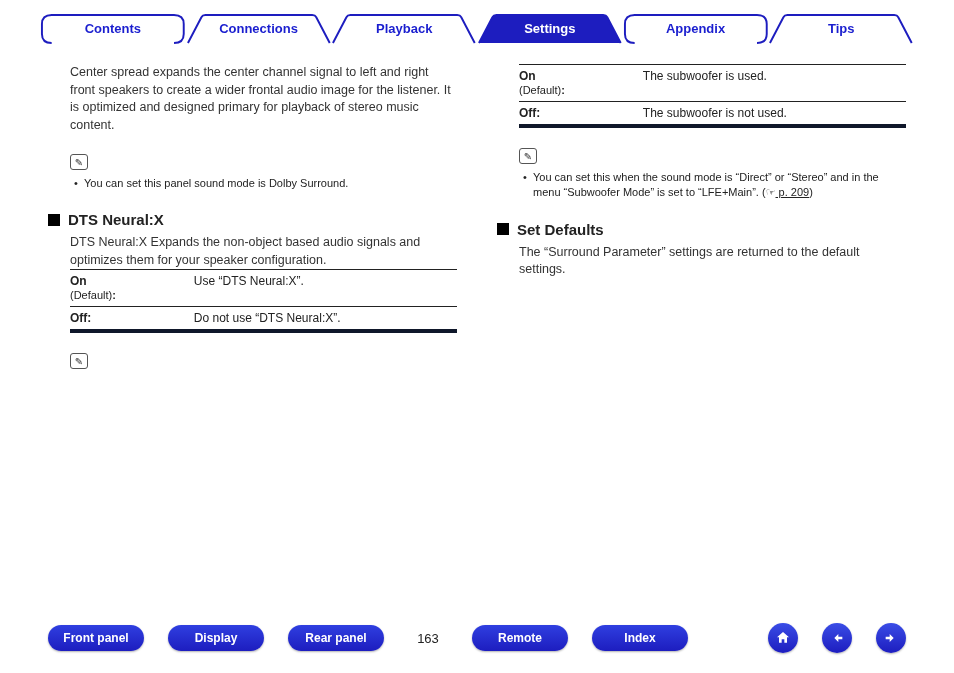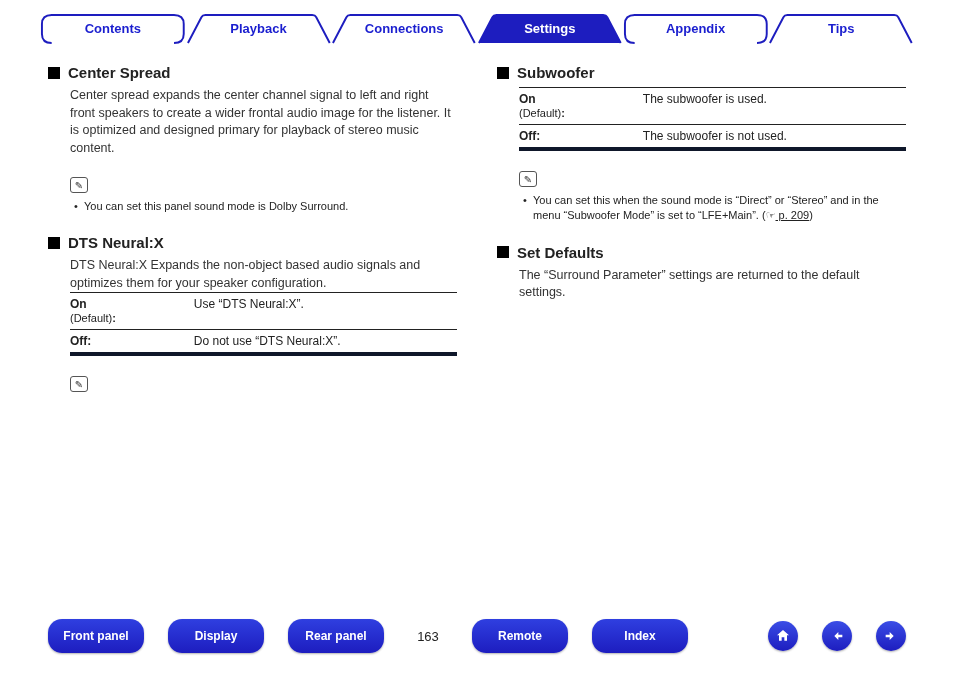--- a/index.html
+++ b/index.html
@@ -118,21 +118,21 @@
     align-items: center;
     padding: 0 48px;
     gap: 24px;
   }
   .pill {
     background: linear-gradient(#2f3fe0,#1d1dbf);
     color: #fff;
     font-size: 12px;
     font-weight: bold;
     border-radius: 14px;
-    height: 34px;
+    height: 26px;
     display: flex;
     align-items: center;
     justify-content: center;
     width: 96px;
     cursor: pointer;
     box-shadow: 0 1px 2px rgba(0,0,0,.3);
   }
   .page-num {
     font-size: 13px;
     color: #222;
@@ -160,57 +160,53 @@
   <div class="tab">
     <svg viewBox="0 0 150 30" preserveAspectRatio="none">
         <path d="M12 29 Q2 29 2 20 L2 10 Q2 1 12 1 L138 1 Q148 1 148 10 L148 20 Q148 29 138 29" fill="#fff" stroke="#1d1dbf" stroke-width="2"></path>
       </svg>
     <span class="lbl">Contents</span>
   </div>
   <div class="tab">
     <svg viewBox="0 0 150 30" preserveAspectRatio="none">
         <path d="M2 29 L16 3 Q17 1 20 1 L130 1 Q133 1 134 3 L148 29" fill="#fff" stroke="#1d1dbf" stroke-width="2"></path>
       </svg>
+    <span class="lbl">Connections</span>
+  </div>
+  <div class="tab">
+    <svg viewBox="0 0 150 30" preserveAspectRatio="none">
+        <path d="M2 29 L16 3 Q17 1 20 1 L130 1 Q133 1 134 3 L148 29" fill="#fff" stroke="#1d1dbf" stroke-width="2"></path>
+      </svg>
     <span class="lbl">Playback</span>
   </div>
+  <div class="tab active">
+    <svg viewBox="0 0 150 30" preserveAspectRatio="none">
+        <path d="M2 29 L16 3 Q17 1 20 1 L130 1 Q133 1 134 3 L148 29" fill="#1d1dbf" stroke="#1d1dbf" stroke-width="2"></path>
+      </svg>
+    <span class="lbl">Settings</span>
+  </div>
+  <div class="tab">
+    <svg viewBox="0 0 150 30" preserveAspectRatio="none">
+        <path d="M12 29 Q2 29 2 20 L2 10 Q2 1 12 1 L138 1 Q148 1 148 10 L148 20 Q148 29 138 29" fill="#fff" stroke="#1d1dbf" stroke-width="2"></path>
+      </svg>
+    <span class="lbl">Appendix</span>
+  </div>
   <div class="tab">
     <svg viewBox="0 0 150 30" preserveAspectRatio="none">
         <path d="M2 29 L16 3 Q17 1 20 1 L130 1 Q133 1 134 3 L148 29" fill="#fff" stroke="#1d1dbf" stroke-width="2"></path>
       </svg>
-    <span class="lbl">Connections</span>
-  </div>
-  <div class="tab active">
-    <svg viewBox="0 0 150 30" preserveAspectRatio="none">
-        <path d="M2 29 L16 3 Q17 1 20 1 L130 1 Q133 1 134 3 L148 29" fill="#1d1dbf" stroke="#1d1dbf" stroke-width="2"></path>
-      </svg>
-    <span class="lbl">Settings</span>
-  </div>
-  <div class="tab">
-    <svg viewBox="0 0 150 30" preserveAspectRatio="none">
-        <path d="M12 29 Q2 29 2 20 L2 10 Q2 1 12 1 L138 1 Q148 1 148 10 L148 20 Q148 29 138 29" fill="#fff" stroke="#1d1dbf" stroke-width="2"></path>
-      </svg>
-    <span class="lbl">Appendix</span>
-  </div>
-  <div class="tab">
-    <svg viewBox="0 0 150 30" preserveAspectRatio="none">
-        <path d="M2 29 L16 3 Q17 1 20 1 L130 1 Q133 1 134 3 L148 29" fill="#fff" stroke="#1d1dbf" stroke-width="2"></path>
-      </svg>
     <span class="lbl">Tips</span>
   </div>
 </div>
 
 <div class="content">
 
   <div class="col">
 
     <div class="section">
-      <div class="sec-head">
-        <div class="bullet-sq"></div>
-        <div class="sec-title">Center Spread</div>
-      </div>
       <div class="sec-desc">Center spread expands the center channel signal to left and right front speakers to create a wider frontal audio image for the listener. It is optimized and designed primary for playback of stereo music content.</div>
       <div class="note">
         <div class="pencil">✎</div>
         <ul>
             <li>You can set this panel sound mode is Dolby Surround.</li>
           </ul>
       </div>
     </div>
 
     <div class="section">
@@ -234,24 +230,20 @@
       <div class="note">
         <div class="pencil">✎</div>
       </div>
     </div>
 
   </div>
 
   <div class="col">
 
     <div class="section">
-      <div class="sec-head">
-        <div class="bullet-sq"></div>
-        <div class="sec-title">Subwoofer</div>
-      </div>
       <table class="opts">
         <tbody>
             <tr>
           <td class="key"><span class="k1">On</span><br><span class="k2">(Default)</span></td>
           <td>The subwoofer is used.</td>
         </tr>
         <tr>
           <td class="key"><span class="k1">Off:</span></td>
           <td>The subwoofer is not used.</td>
         </tr>

